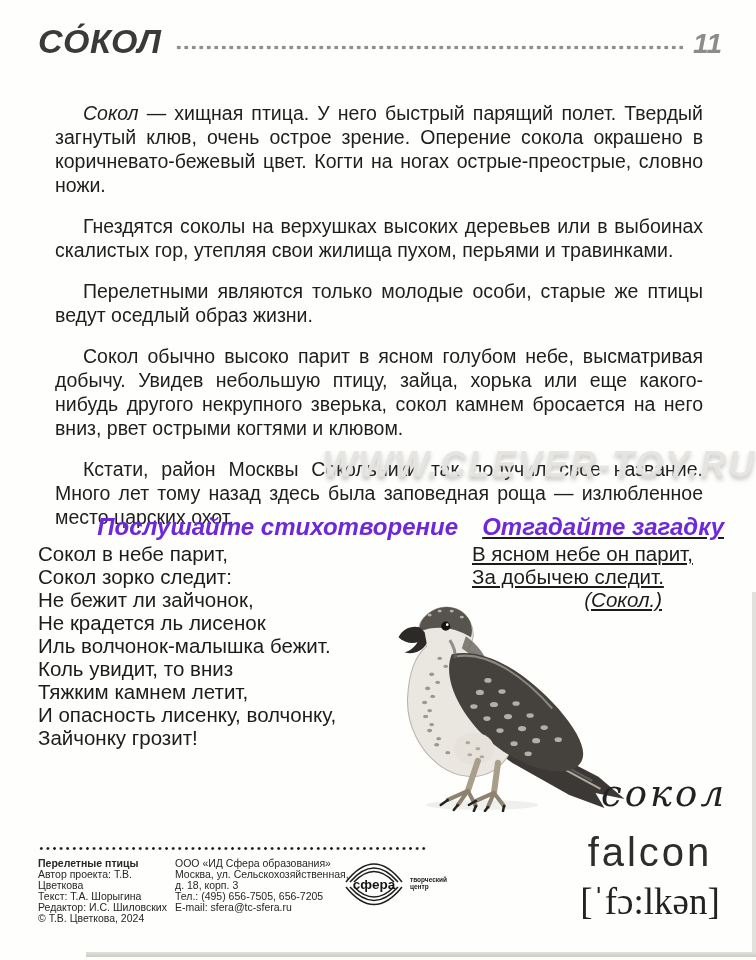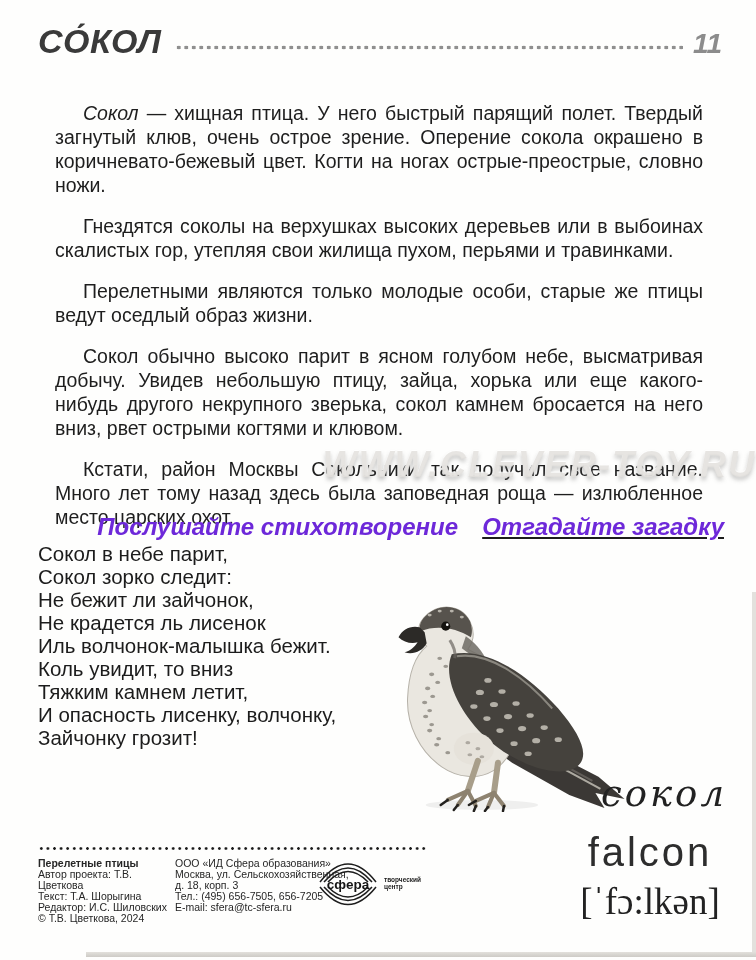--- a/index.html
+++ b/index.html
@@ -50,21 +50,21 @@
 
   
   .footer-dots{position:absolute;left:38px;top:846px;width:390px;height:5px;
                background-image:radial-gradient(circle,#1b1b1b 1.2px,transparent 1.5px);
                background-size:6.6px 5px;background-repeat:repeat-x;background-position:left center;}
   .footer{position:absolute;left:38px;top:858px;width:480px;font-size:10.5px;line-height:10.6px;color:#262626;}
   .fcol-credits{position:absolute;left:0;top:0;width:132px;}
   .fcol-publisher{position:absolute;left:137px;top:0;width:190px;}
   .fbold{font-weight:bold;}
   .footer div{margin:0 0 0.5px 0;}
-  .logo-wrap{position:absolute;left:278px;top:-2px;width:120px;height:58px;}
+  .logo-wrap{position:absolute;left:304px;top:-2px;width:120px;height:58px;}
   .logo-caption{position:absolute;left:68px;top:20px;width:42px;font-size:6.5px;line-height:7px;color:#1d1d1d;font-weight:bold;}
 
   
   .bottom-edge{position:absolute;left:86px;right:0;bottom:3px;height:5px;
                background:linear-gradient(#d9d6d0,#bdbab4);opacity:.75;}
   .right-edge{position:absolute;right:0;top:592px;bottom:8px;width:4px;background:#ccc9c3;opacity:.55;}
 </style>
 </head>
 <body>
 
@@ -96,20 +96,25 @@
       <div>Иль волчонок-малышка бежит.</div>
       <div>Коль увидит, то вниз</div>
       <div>Тяжким камнем летит,</div>
       <div>И опасность лисенку, волчонку,</div>
       <div>Зайчонку грозит!</div>
     </div>
   </div>
 
   <div class="riddle">
     <div class="sec-head">Отгадайте загадку</div>
+    <div class="riddle-lines">
+      <div>В ясном небе он парит,</div>
+      <div>За добычею следит.</div>
+      <div class="riddle-answer">(Сокол.)</div>
+    </div>
   </div>
 
 
   <svg class="falcon" viewBox="0 0 280 215" aria-hidden="true">
     <ellipse cx="120" cy="208" rx="56" ry="5" fill="#000" opacity="0.06"></ellipse>
 
     <path d="M132 126 L236 180 L262 202 L233 196 L242 211 L207 198 L150 166 L126 148 Z" fill="#3b3835"></path>
     <path d="M146 142 L238 192" stroke="#c9c5bc" stroke-width="2" fill="none" opacity="0.8"></path>
     <path d="M138 134 L230 184" stroke="#6b6761" stroke-width="2" fill="none" opacity="0.8"></path>
 

